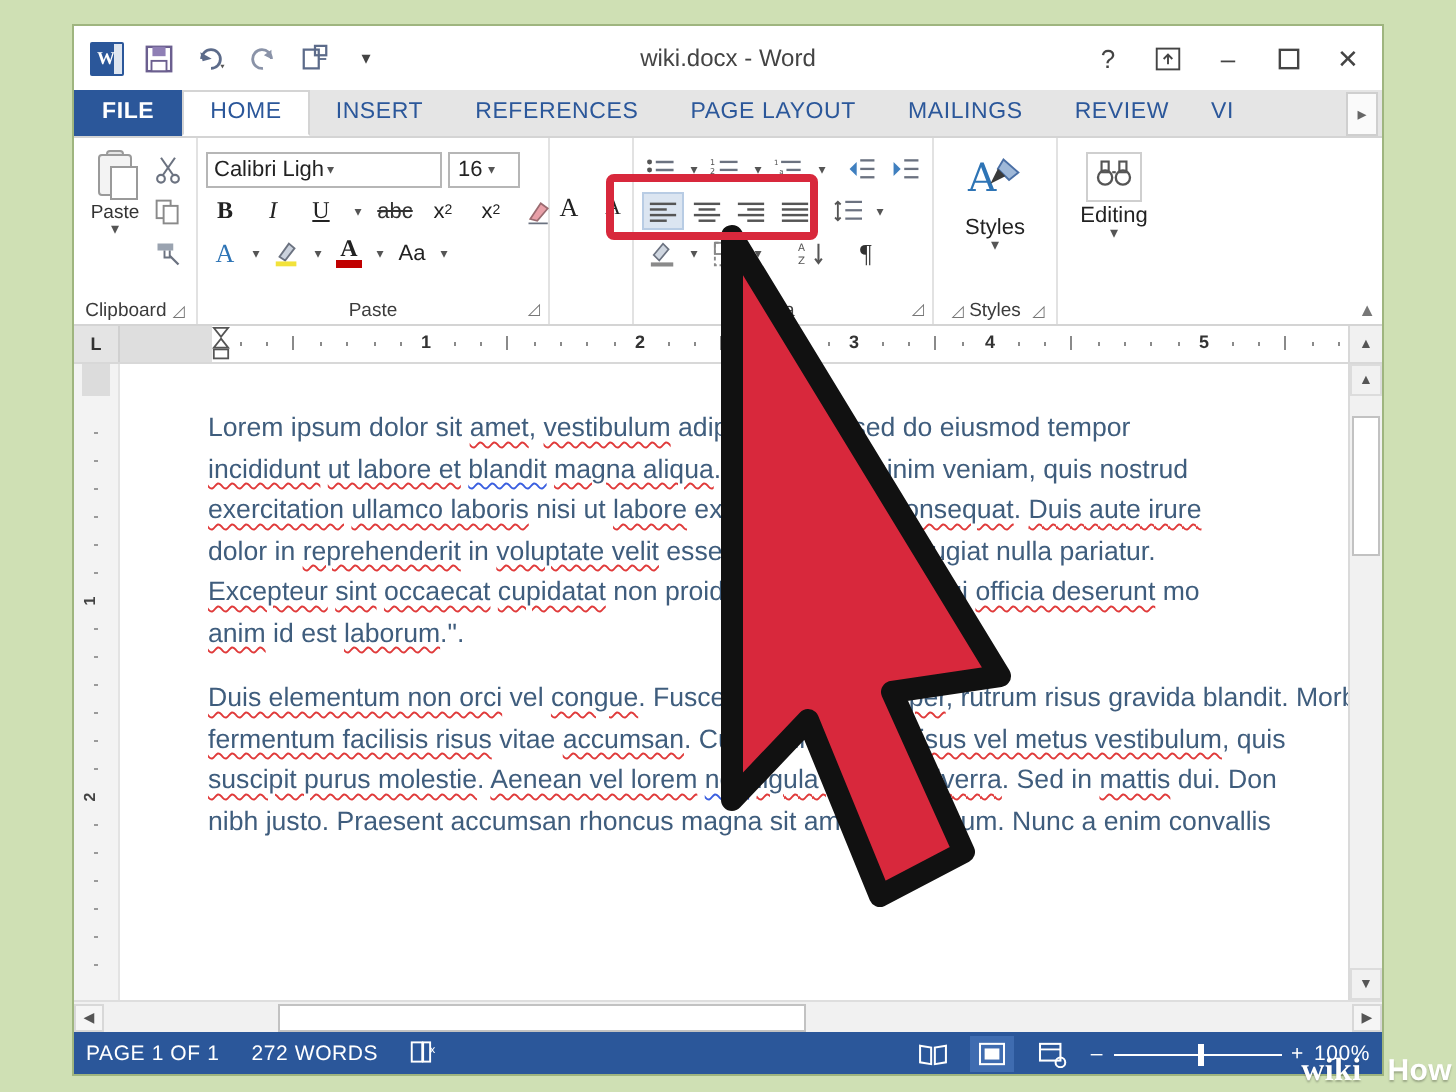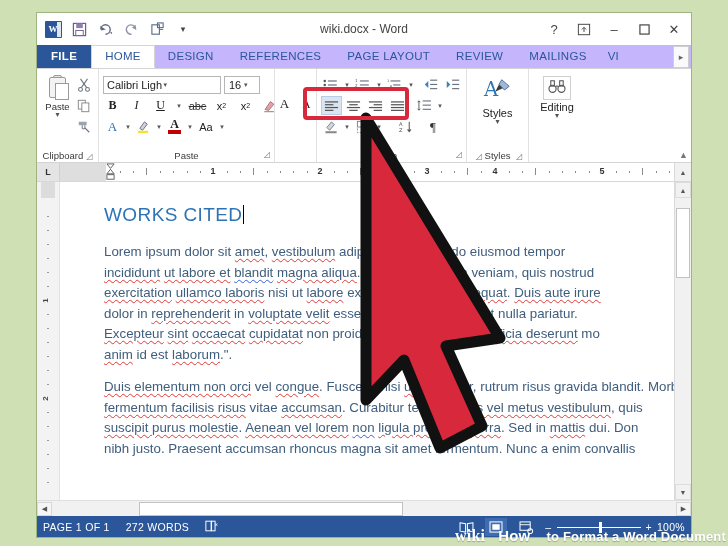--- a/index.html
+++ b/index.html
@@ -45,21 +45,21 @@
   .wincontrols{
     margin-left:auto;display:flex;align-items:center;gap:0;padding-right:2px;
   }
   .wincontrols .wb{
     width:30px;height:26px;display:flex;align-items:center;justify-content:center;
     font-size:13px;color:#444;
   }
 
   
   .tabsrow{
-    position:relative;height:23px;background:#c4b5fd;display:flex;align-items:flex-end;
+    position:relative;height:23px;background:#e5e5e5;display:flex;align-items:flex-end;
     border-bottom:1px solid #d4d4d4;
   }
   .tab{
     height:23px;line-height:23px;padding:0 13px;font-size:11.5px;
     color:#2b579a;letter-spacing:.3px;white-space:nowrap;
   }
   .tab.file{background:#2b579a;color:#ffffff;font-weight:bold;padding:0 14px;}
   .tab.active{
     background:#ffffff;border:1px solid #d4d4d4;border-bottom:1px solid #ffffff;
     box-sizing:border-box;line-height:21px;position:relative;z-index:3;color:#2b579a;
@@ -319,25 +319,25 @@
               <rect x="1" y="1" width="10" height="10" fill="none" stroke="#444" stroke-width="1.3"></rect>
             </svg>
         </div>
         <div class="wb">✕</div>
       </div>
     </div>
 
     <div class="tabsrow">
       <div class="tab file">FILE</div>
       <div class="tab active">HOME</div>
-      <div class="tab">DESIGN</div>
+      <div class="tab">INSERT</div>
       <div class="tab">REFERENCES</div>
       <div class="tab">PAGE LAYOUT</div>
+      <div class="tab">MAILINGS</div>
       <div class="tab">REVIEW</div>
-      <div class="tab">MAILINGS</div>
       <div class="tab" style="padding:0 2px 0 8px;">VI</div>
       <div class="tabmore">▸</div>
     </div>
 
     <div class="ribbon">
 
       <div class="group g-clip">
         <div class="gbody">
           <div class="pastecol">
             <div class="clipglyph">
@@ -685,21 +685,20 @@
         <div class="vnum" style="top:212px;">2</div>
         <div class="vdot" style="top:230px;"></div>
           <div class="vdot" style="top:244px;"></div>
         <div class="vdot" style="top:258px;"></div>
           <div class="vdot" style="top:272px;"></div>
         <div class="vdot" style="top:286px;"></div>
           <div class="vdot" style="top:300px;"></div>
       </div>
 
       <div class="page">
-        <h1 class="heading"><span>WORKS CITED</span><span class="caret"></span></h1>
         <div id="doclines">
             <p class="body" style="margin: 0px;"><span>Lorem ipsum dolor sit </span><span class="sq">amet</span><span>, </span><span class="sq">vestibulum</span><span> adipiscing elit, sed do eiusmod tempor</span></p>
             <p class="body" style="margin: 0px;"><span class="sq">incididunt</span><span> </span><span class="sq">ut labore et</span><span> </span><span class="sqb">blandit</span><span> </span><span class="sq">magna aliqua</span><span>. Ut enim ad minim veniam, quis nostrud</span></p>
             <p class="body" style="margin: 0px;"><span class="sq">exercitation</span><span> </span><span class="sq">ullamco laboris</span><span> nisi ut </span><span class="sq">labore</span><span> ex ea commodo </span><span class="sq">consequat</span><span>. </span><span class="sq">Duis aute irure</span></p>
             <p class="body" style="margin: 0px;"><span>dolor in </span><span class="sq">reprehenderit</span><span> in </span><span class="sq">voluptate velit</span><span> esse cillum dolore eu fugiat nulla pariatur.</span></p>
             <p class="body" style="margin: 0px;"><span class="sq">Excepteur</span><span> </span><span class="sq">sint</span><span> </span><span class="sq">occaecat</span><span> </span><span class="sq">cupidatat</span><span> non proident, sunt in culpa qui </span><span class="sq">officia deserunt</span><span> mo</span></p>
             <p class="body" style="margin: 0px;"><span class="sq">anim</span><span> id est </span><span class="sq">laborum</span><span>.".</span></p>
             <p class="body" style="margin: 12px 0px 0px;"><span> </span><span class="sq">Duis elementum non orci</span><span> vel </span><span class="sq">congue</span><span>. Fusce in nisi </span><span class="sq">ullamcorper</span><span>, rutrum risus gravida blandit. Morb</span></p>
             <p class="body" style="margin: 0px;"><span class="sq">fermentum facilisis risus</span><span> vitae </span><span class="sq">accumsan</span><span>. Curabitur tempus </span><span class="sq">risus vel metus vestibulum</span><span>, quis</span></p>
             <p class="body" style="margin: 0px;"><span class="sq">suscipit purus molestie</span><span>. </span><span class="sq">Aenean vel lorem</span><span> </span><span class="sqb">non</span><span> </span><span class="sq">ligula pretium viverra</span><span>. Sed in </span><span class="sq">mattis</span><span> dui. Don</span></p>
@@ -768,15 +767,14 @@
 
   <div class="bigcursor">
     <svg width="262" height="368" viewBox="0 0 262 368">
       <path d="M36 10 L36 292 L74 252 L110 340 L152 318 L116 238 L170 230 Z" fill="#d8283c" stroke="#111111" stroke-width="11" stroke-linejoin="round" stroke-linecap="round"></path>
     </svg>
   </div>
 
   <div class="watermark">
     <span class="wiki">wiki</span>
     <span class="how">How</span>
-    <span class="rest">to Format a Word Document</span>
   </div>
 </div>
 
 </body></html>

